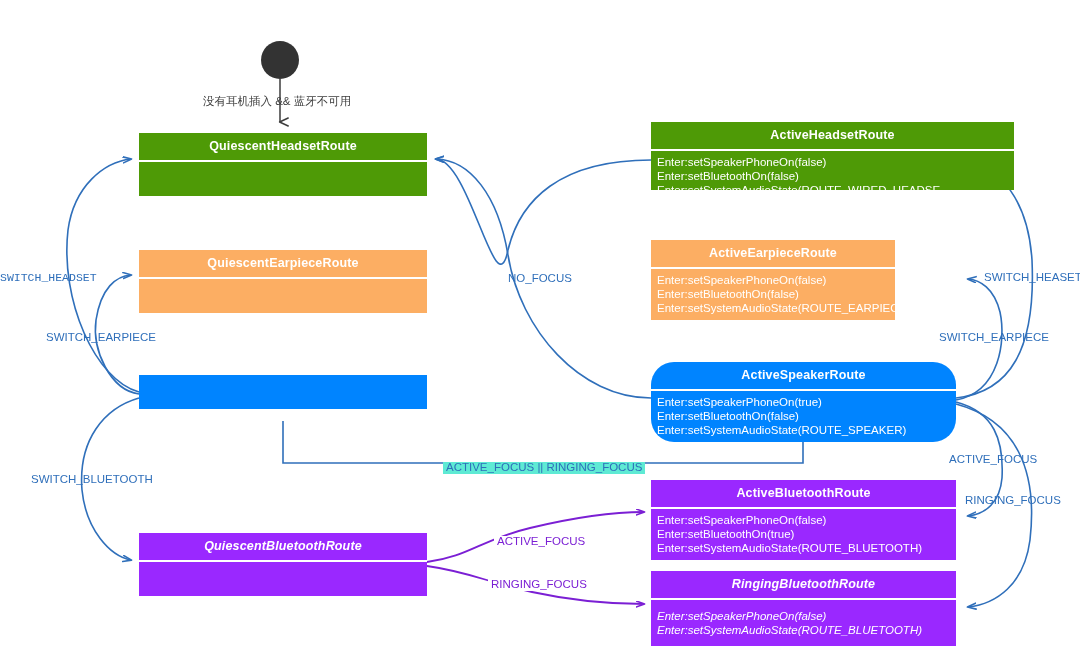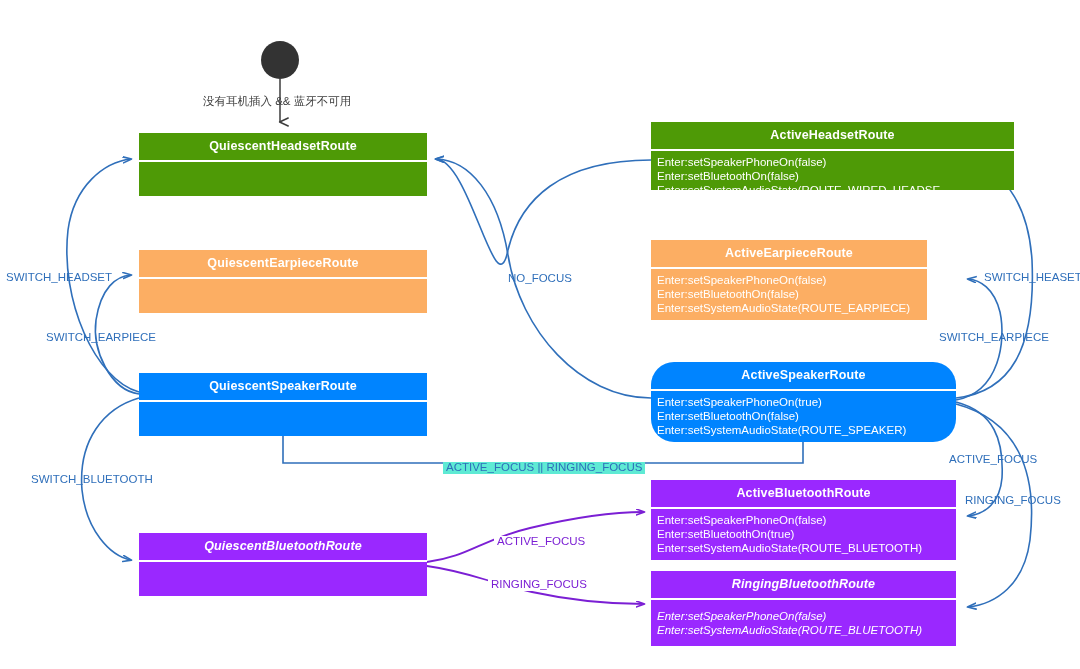--- a/index.html
+++ b/index.html
@@ -146,21 +146,21 @@
 
     <g>
       <path d="M956,404 C1016,420 1038,470 1030,540 C1024,585 996,604 968,607" fill="none" stroke="#2f6fba" stroke-width="1.6" marker-end="url(#arrowBlue)"></path>
     </g>
   </svg>
 
   <div class="start-node" style="left:261px; top:41px; width:38px; height:38px;"></div>
 
   <div class="edge-label dark" style="left:203px; top:96px;">没有耳机插入 &amp;&amp; 蓝牙不可用</div>
 
-  <div class="edge-label" style="left:6px; top:272px;">SWITCH_HEADSET</div>
+  <div class="edge-label" style="left:0; top:272px;font-family:Liberation Mono, monospace;">SWITCH_HEADSET</div>
 
   <div class="edge-label" style="left:46px; top:332px;">SWITCH_EARPIECE</div>
 
   <div class="edge-label" style="left:31px; top:474px;">SWITCH_BLUETOOTH</div>
 
   <div class="edge-label" style="left:508px; top:273px;">NO_FOCUS</div>
 
   <div class="edge-label" style="left:443px; top:462px; background:#5eead4; padding:0 3px;">ACTIVE_FOCUS || RINGING_FOCUS</div>
 
   <div class="edge-label purple" style="left:494px; top:536px; background:#ffffff; padding:0 3px;">ACTIVE_FOCUS</div>
@@ -181,21 +181,20 @@
     <div class="state-body body-empty"></div>
   </div>
 
   <div class="state-box" style="left:139px; top:250px; width:288px; background:#fcae63;">
     <div class="state-title">QuiescentEarpieceRoute</div>
     <div class="state-divider"></div>
     <div class="state-body body-empty"></div>
   </div>
 
   <div class="state-box" style="left:139px; top:373px; width:288px; background:#0084ff;">
-    <div class="state-title">QuiescentSpeakerRoute</div>
     <div class="state-divider"></div>
     <div class="state-body body-empty"></div>
   </div>
 
   <div class="state-box" style="left:139px; top:533px; width:288px; background:#9a28ff;font-style:italic;">
     <div class="state-title">QuiescentBluetoothRoute</div>
     <div class="state-divider"></div>
     <div class="state-body body-empty"></div>
   </div>
 
@@ -203,21 +202,21 @@
     <div class="state-title">ActiveHeadsetRoute</div>
     <div class="state-divider"></div>
     <div class="state-body" style="overflow:visible;">
       <span class="ln">Enter:setSpeakerPhoneOn(false)</span>
       <span class="ln">Enter:setBluetoothOn(false)</span>
       <span class="ln">Enter:setSystemAudioState(ROUTE_WIRED_HEADSE</span>
       <span class="ln">T)</span>
     </div>
   </div>
 
-  <div class="state-box" style="left:651px; top:240px; width:276px; background:#fcae63;">
+  <div class="state-box" style="left:651px; top:240px; width:244px; background:#fcae63;">
     <div class="state-title">ActiveEarpieceRoute</div>
     <div class="state-divider"></div>
     <div class="state-body">
       <span class="ln">Enter:setSpeakerPhoneOn(false)</span>
       <span class="ln">Enter:setBluetoothOn(false)</span>
       <span class="ln">Enter:setSystemAudioState(ROUTE_EARPIECE)</span>
     </div>
   </div>
 
   <div class="state-box" style="left:651px; top:362px; width:305px; background:#0084ff;border-radius:23px;">

